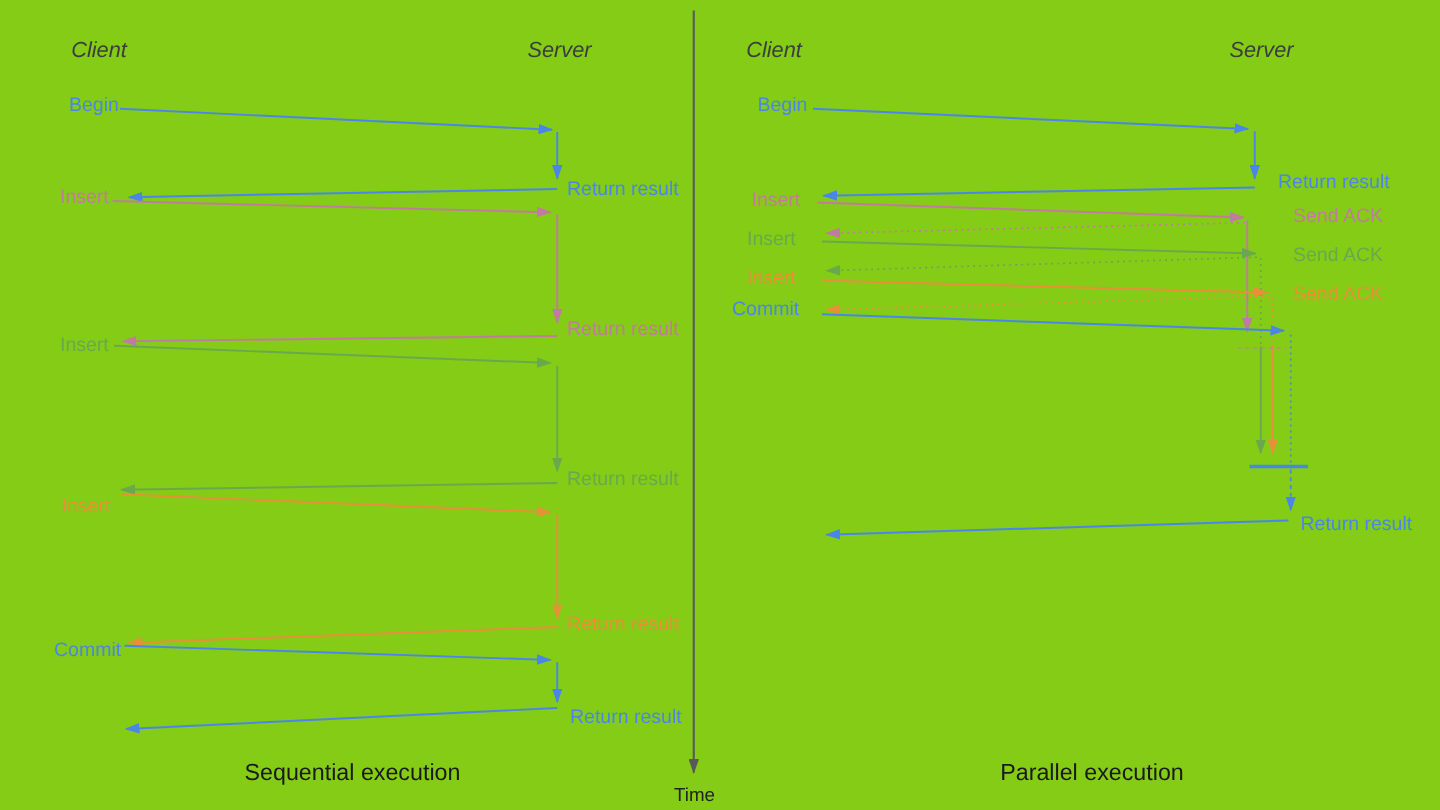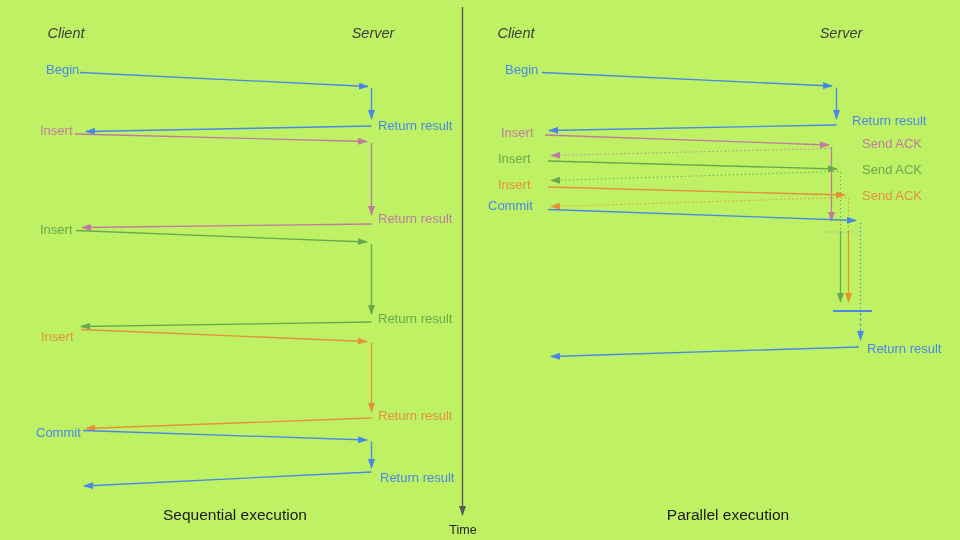--- a/index.html
+++ b/index.html
@@ -1,20 +1,20 @@
 <!DOCTYPE html>
 <html style="--blue: #4a86e8; --pink: #c27ba0; --green: #6aa84f; --orange: #e69138; --axis: #595959; --heading: #3d3d3d; --caption: #1a1a1a;"><head>
 <meta charset="utf-8">
 <style>
   :root{
     --blue:#4a86e8; --pink:#c27ba0; --green:#6aa84f; --orange:#e69138;
     --axis:#595959; --heading:#3d3d3d; --caption:#1a1a1a;
   }
   html,body{margin:0;padding:0;background:#ffffff;}
-  .stage{width:960px;height:540px;position:relative;background:#bef264;overflow:hidden;}
+  .stage{width:960px;height:540px;position:relative;background:#84cc16;overflow:hidden;}
   svg{display:block;}
   text{font-family:"Liberation Sans",sans-serif;font-size:13px;}
   .hdr{font-size:14.5px;font-style:italic;fill:var(--heading);}
   .title{font-size:15.5px;fill:var(--caption);}
   .time{font-size:12.5px;fill:#222;}
   path,line{fill:none;stroke-width:1.3px;}
   .s-blue{stroke:var(--blue);}  .t-blue{fill:var(--blue);}  .f-blue{fill:var(--blue);stroke:none;}
   .s-pink{stroke:var(--pink);}  .t-pink{fill:var(--pink);}  .f-pink{fill:var(--pink);stroke:none;}
   .s-green{stroke:var(--green);}.t-green{fill:var(--green);}.f-green{fill:var(--green);stroke:none;}
   .s-orange{stroke:var(--orange);}.t-orange{fill:var(--orange);}.f-orange{fill:var(--orange);stroke:none;}

